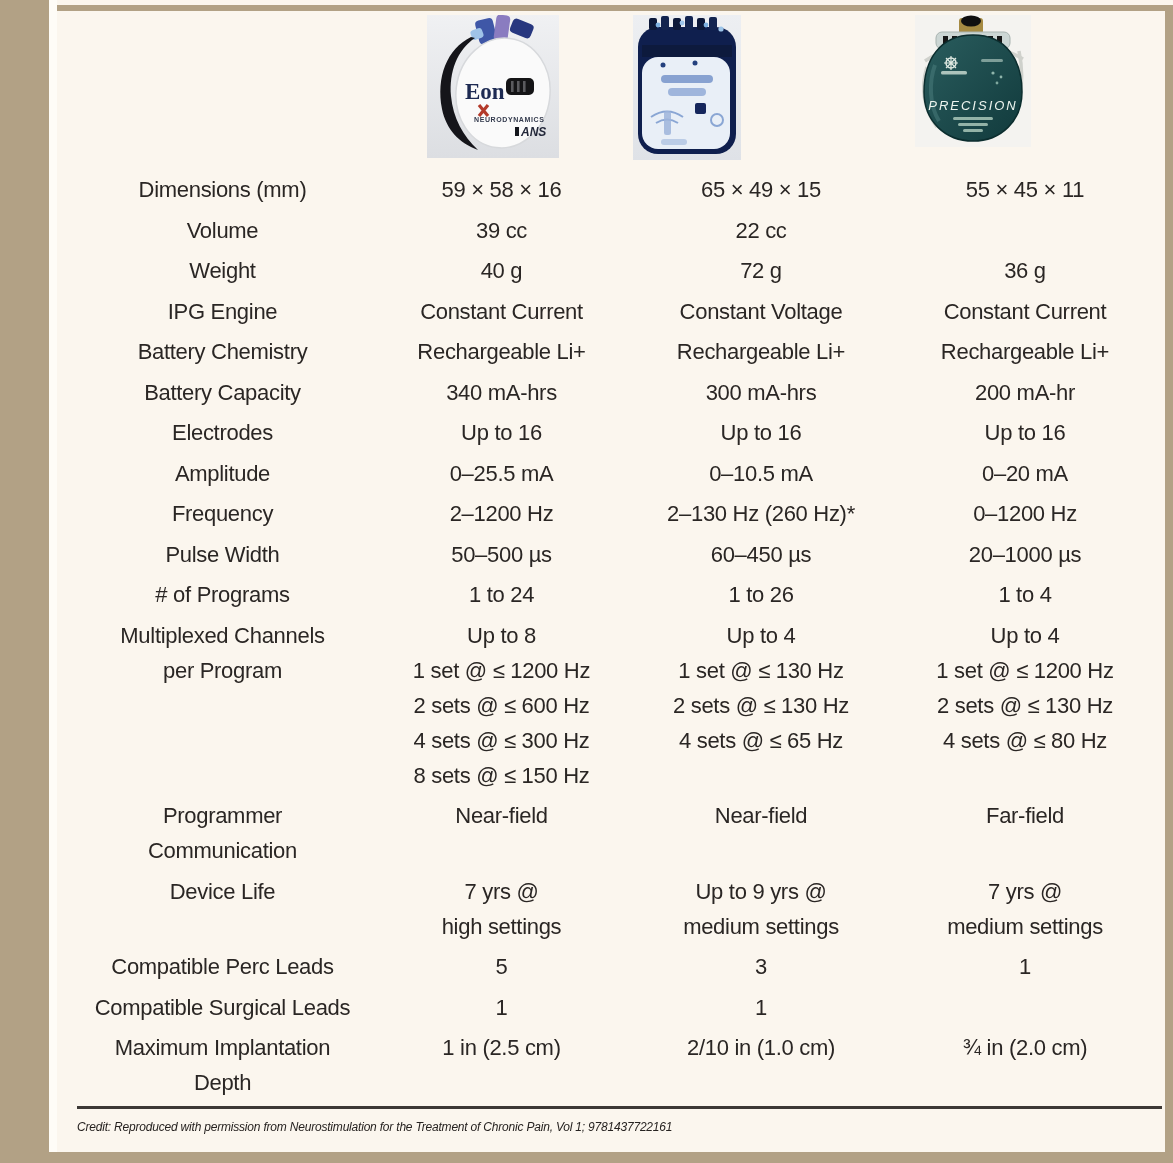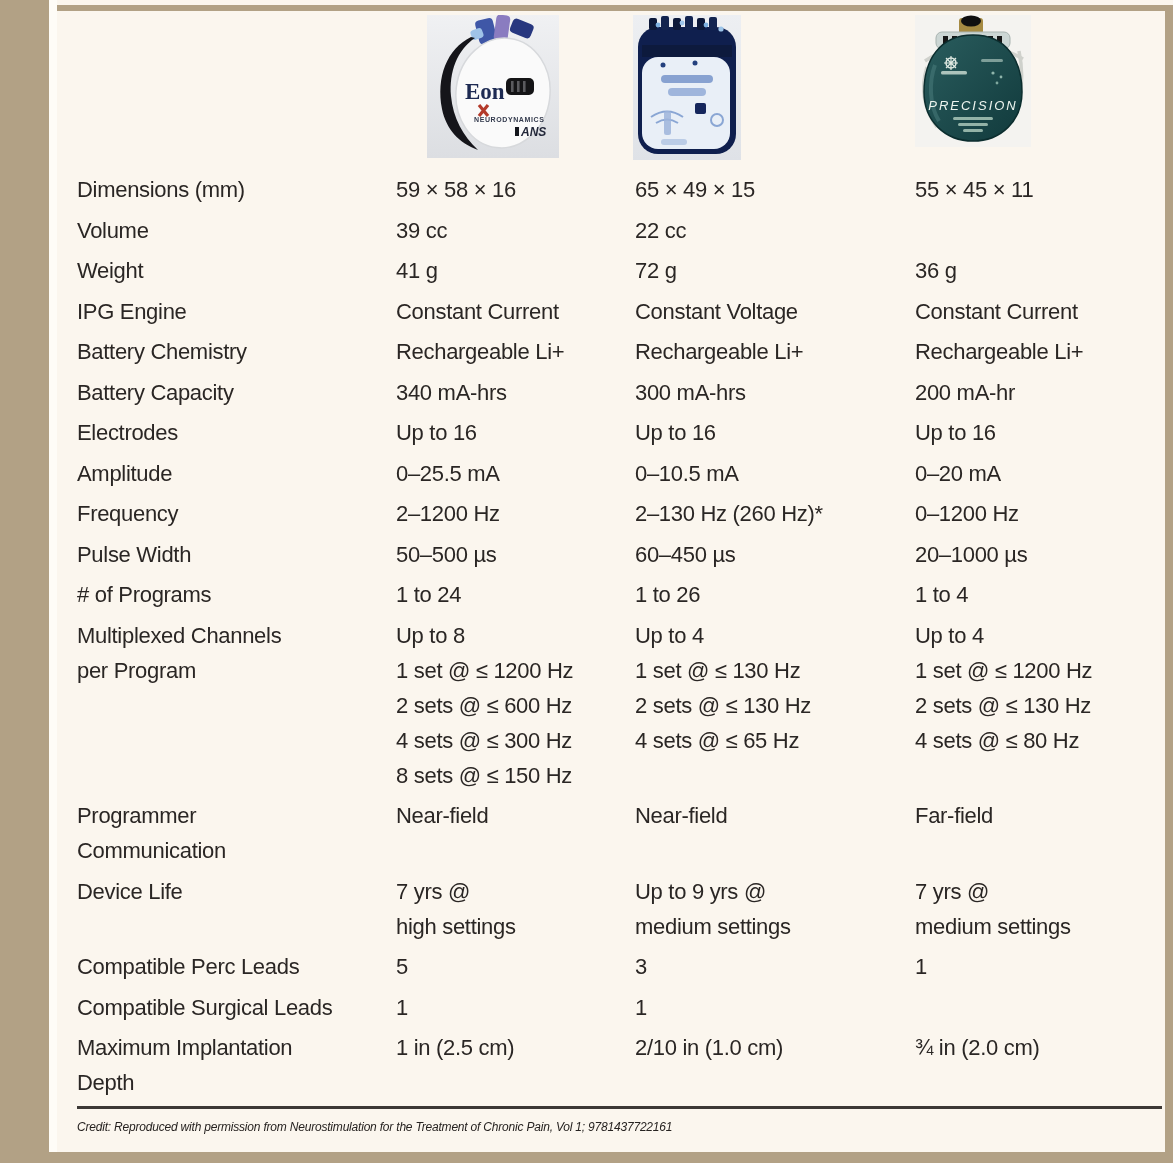--- a/index.html
+++ b/index.html
@@ -14,21 +14,21 @@
   .frame-bottom{position:absolute;left:0;bottom:0;width:1173px;height:11px;background:#b2a185;}
 
   
   .photo{position:absolute;top:15px;overflow:hidden;}
   .photo svg{display:block;}
   #photo-eon{left:395px;width:132px;height:143px;margin-left:32px;}
   #photo-restore{left:633px;width:108px;height:145px;}
   #photo-precision{left:915px;width:116px;height:132px;font-style:italic;}
 
   
-  .spec-table{position:absolute;left:77px;top:172px;width:1086px;}
+  .spec-table{position:absolute;left:63px;top:172px;width:1086px;text-align:center;}
   .trow{display:grid;grid-template-columns:319px 239px 280px 1fr;margin-bottom:5.5px;}
   .cell{font-size:22px;line-height:35px;letter-spacing:-0.3px;white-space:pre-line;}
 
   
   .credit-rule{position:absolute;left:77px;top:1106px;width:1085px;height:3px;background:#3c3835;}
   .credit{position:absolute;left:77px;top:1120px;width:1085px;font-size:12px;
           font-style:italic;letter-spacing:-0.2px;color:#262220;}
 </style>
 </head>
 <body>
@@ -185,21 +185,21 @@
         <div class="cell">65 × 49 × 15</div>
         <div class="cell">55 × 45 × 11</div>
       </div>
     <div class="trow">
         <div class="cell">Volume</div>
         <div class="cell">39 cc</div>
         <div class="cell">22 cc</div>
       </div>
     <div class="trow">
         <div class="cell">Weight</div>
-        <div class="cell">41 g</div>
+        <div class="cell">40 g</div>
         <div class="cell">72 g</div>
         <div class="cell">36 g</div>
       </div>
     <div class="trow">
         <div class="cell">IPG Engine</div>
         <div class="cell">Constant Current</div>
         <div class="cell">Constant Voltage</div>
         <div class="cell">Constant Current</div>
       </div>
     <div class="trow">

